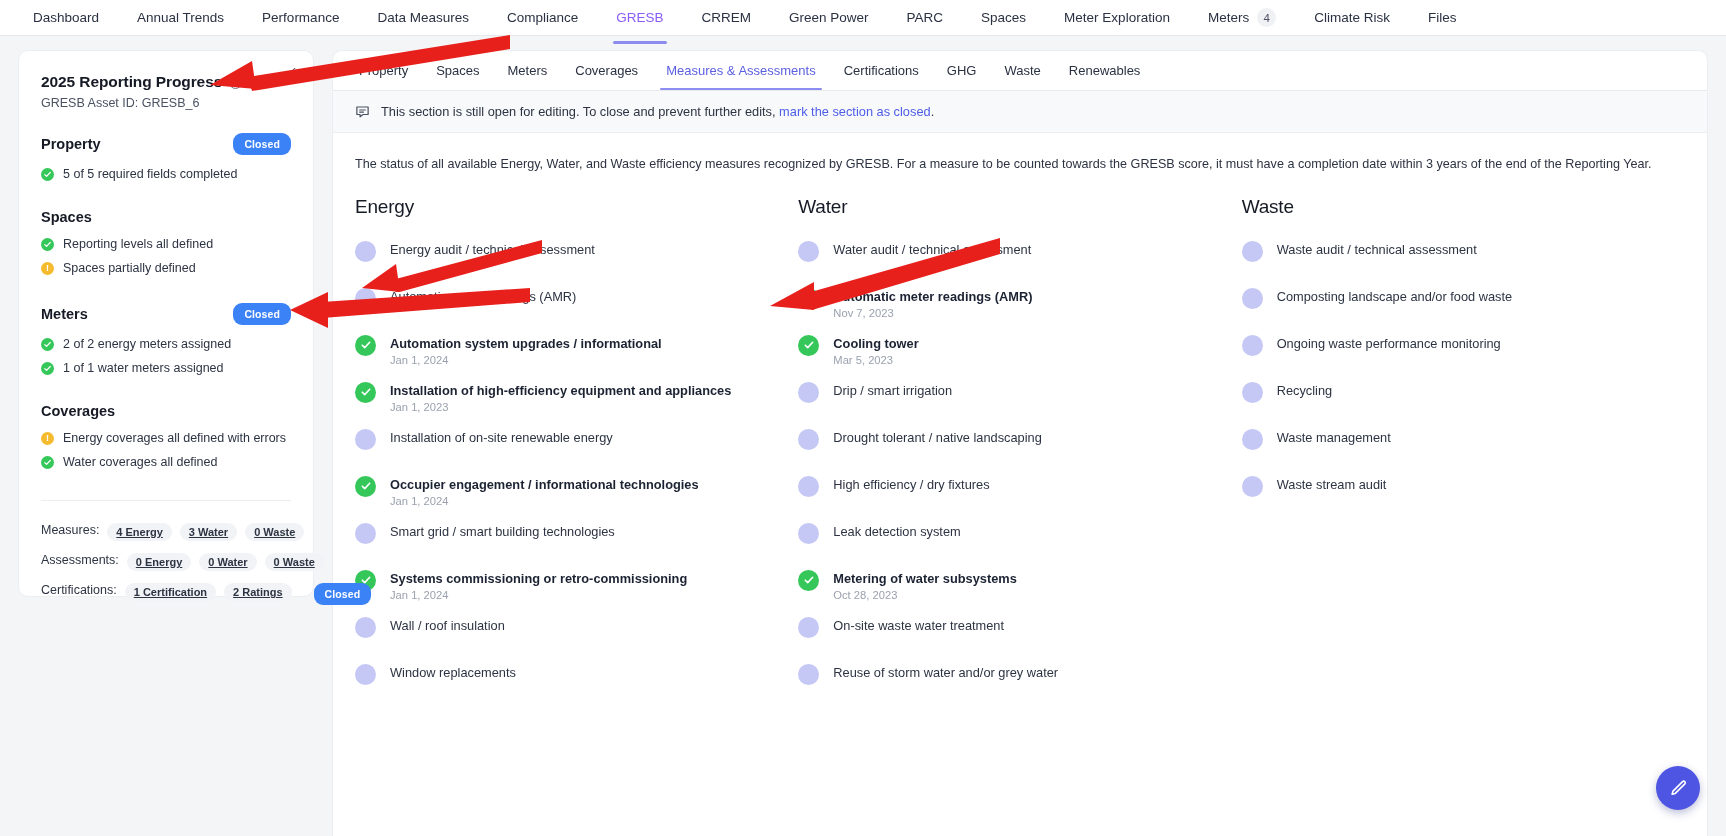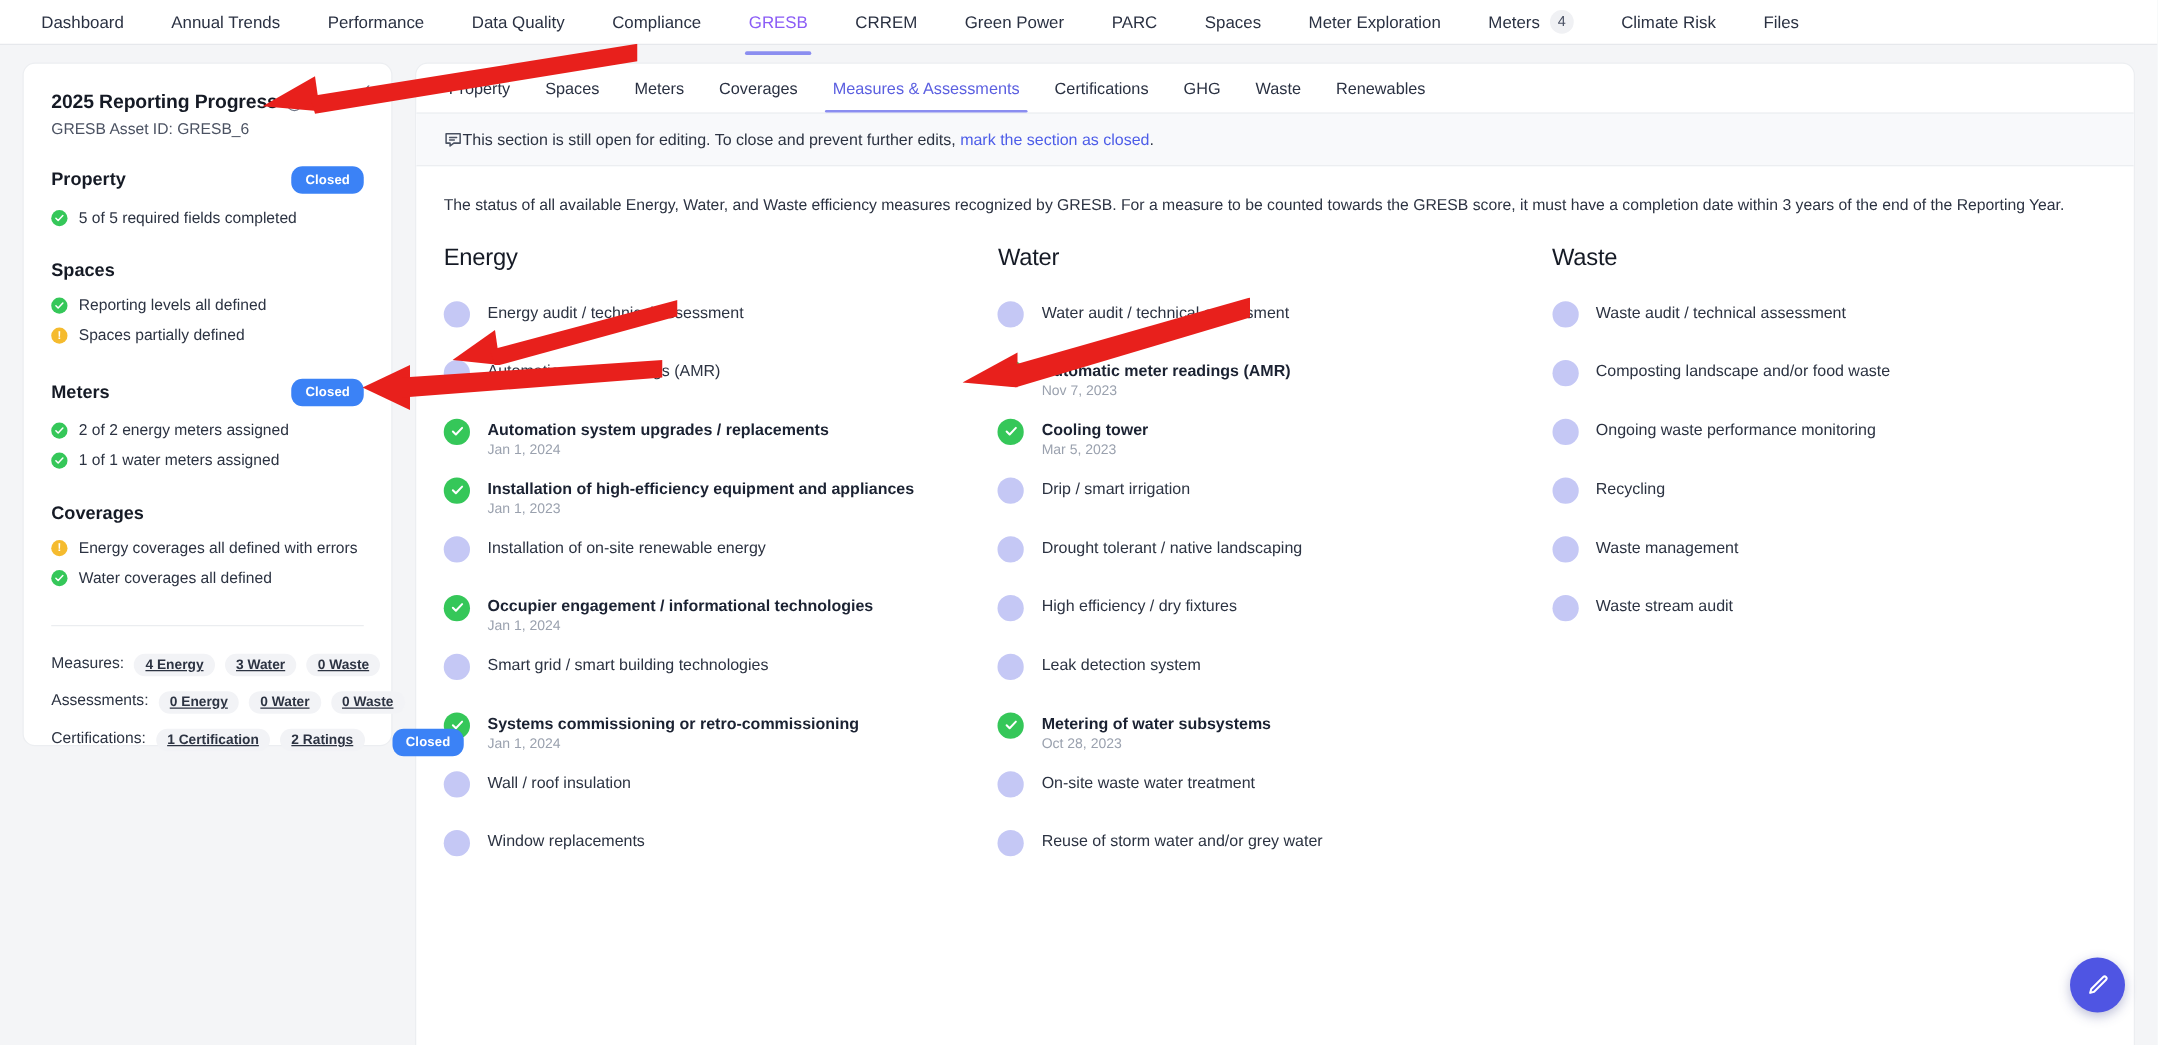--- a/index.html
+++ b/index.html
@@ -152,21 +152,21 @@
   .subtab.active::after {
     content: ""; position: absolute;
     left: 8px; right: 8px; bottom: 0; height: 2.5px;
     background: #8b8ef0; border-radius: 2px;
   }
 
   .notice {
     background: #f8f9fb;
     border-bottom: 1px solid #eceef1;
     padding: 13px 22px;
-    display: flex; align-items: center; 
+    display: flex; align-items: center; gap: 11px;
     font-size: 12.8px; color: #2c3342;
   }
   .notice-icon { width: 15px; height: 15px; flex: 0 0 15px; color: #4a5262; }
   .notice-icon svg { width: 15px; height: 15px; display:block; }
   .notice a { color: #4d5de8; text-decoration: none; }
 
   .intro {
     padding: 22px 22px 0 22px;
     font-size: 12.6px; color: #2c3342; line-height: 1.5;
   }
@@ -221,21 +221,21 @@
       <div class="topnav-item">
         <span>Dashboard</span>
       </div>
       <div class="topnav-item">
         <span>Annual Trends</span>
       </div>
       <div class="topnav-item">
         <span>Performance</span>
       </div>
       <div class="topnav-item">
-        <span>Data Quality</span>
+        <span>Data Measures</span>
       </div>
       <div class="topnav-item">
         <span>Compliance</span>
       </div>
       <div class="topnav-item active">
         <span>GRESB</span>
       </div>
       <div class="topnav-item">
         <span>CRREM</span>
       </div>
@@ -405,21 +405,21 @@
                 <div class="measure-name">Automatic meter readings (AMR)</div>
               </div>
             </div>
             <div class="measure">
               <span class="bullet done">
                 <svg viewBox="0 0 12 12" fill="none" stroke="#ffffff" stroke-width="1.6" stroke-linecap="round" stroke-linejoin="round">
                   <path d="M2.3 6.2 L4.7 8.6 L9.7 3.3"></path>
                 </svg>
               </span>
               <div class="measure-text">
-                <div class="measure-name done">Automation system upgrades / replacements</div>
+                <div class="measure-name done">Automation system upgrades / informational</div>
                 <div class="measure-date">Jan 1, 2024</div>
               </div>
             </div>
             <div class="measure">
               <span class="bullet done">
                 <svg viewBox="0 0 12 12" fill="none" stroke="#ffffff" stroke-width="1.6" stroke-linecap="round" stroke-linejoin="round">
                   <path d="M2.3 6.2 L4.7 8.6 L9.7 3.3"></path>
                 </svg>
               </span>
               <div class="measure-text">

